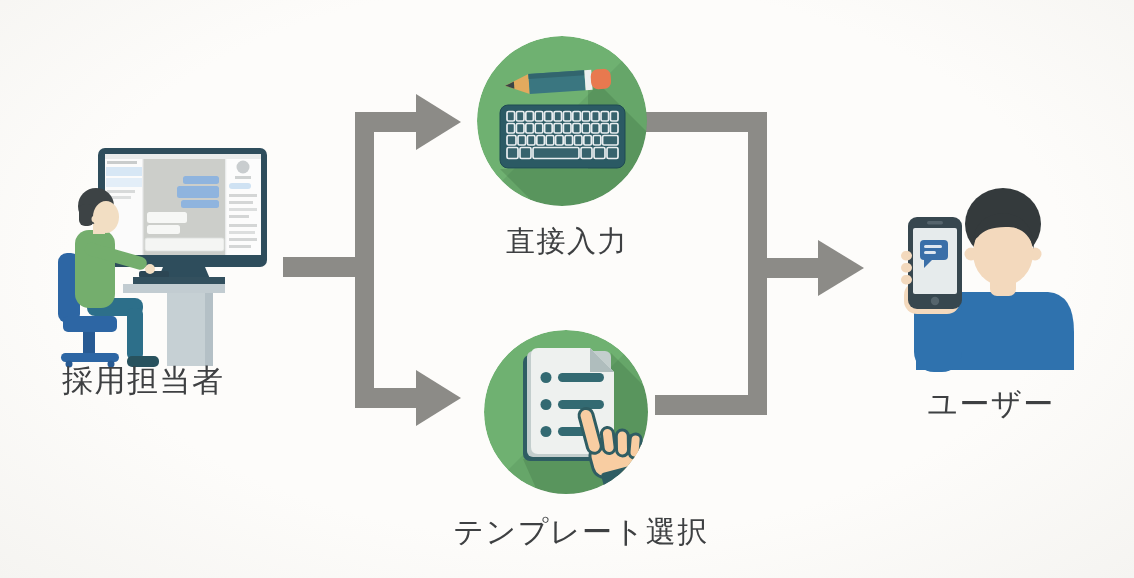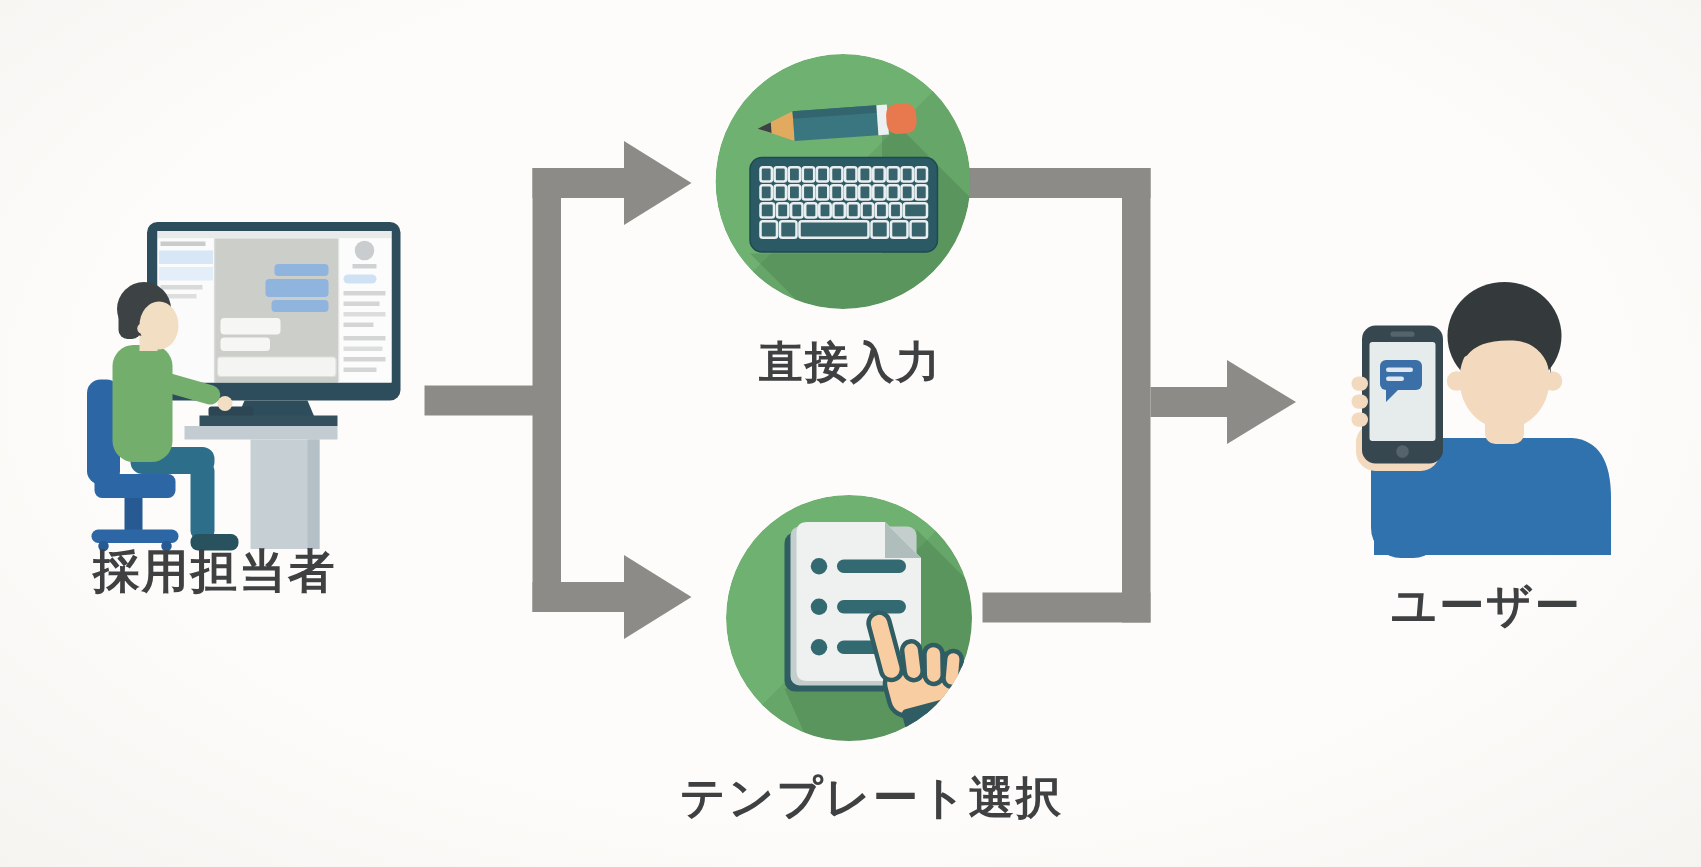--- a/index.html
+++ b/index.html
@@ -3,21 +3,21 @@
 <meta charset="utf-8">
 <style>
   html,body{margin:0;padding:0;}
   body{font-family:"DejaVu Sans","Liberation Sans",sans-serif;background:#e9e8e5;}
   .canvas{
     position:relative;width:1134px;height:578px;overflow:hidden;
     background:radial-gradient(ellipse at 50% 45%, #fdfcfa 62%, #f5f4f1 100%);
   }
   .abs{position:absolute;}
   .label{
-    position:absolute;color:#3e4042;font-weight:bold;white-space:nowrap;
+    position:absolute;color:#3e4042;font-weight:normal;white-space:nowrap;
     letter-spacing:1.5px;
   }
   .label.centered{transform:translateX(-50%);}
   svg{display:block;}
 </style>
 </head>
 <body>
 
 <div class="canvas">
 

